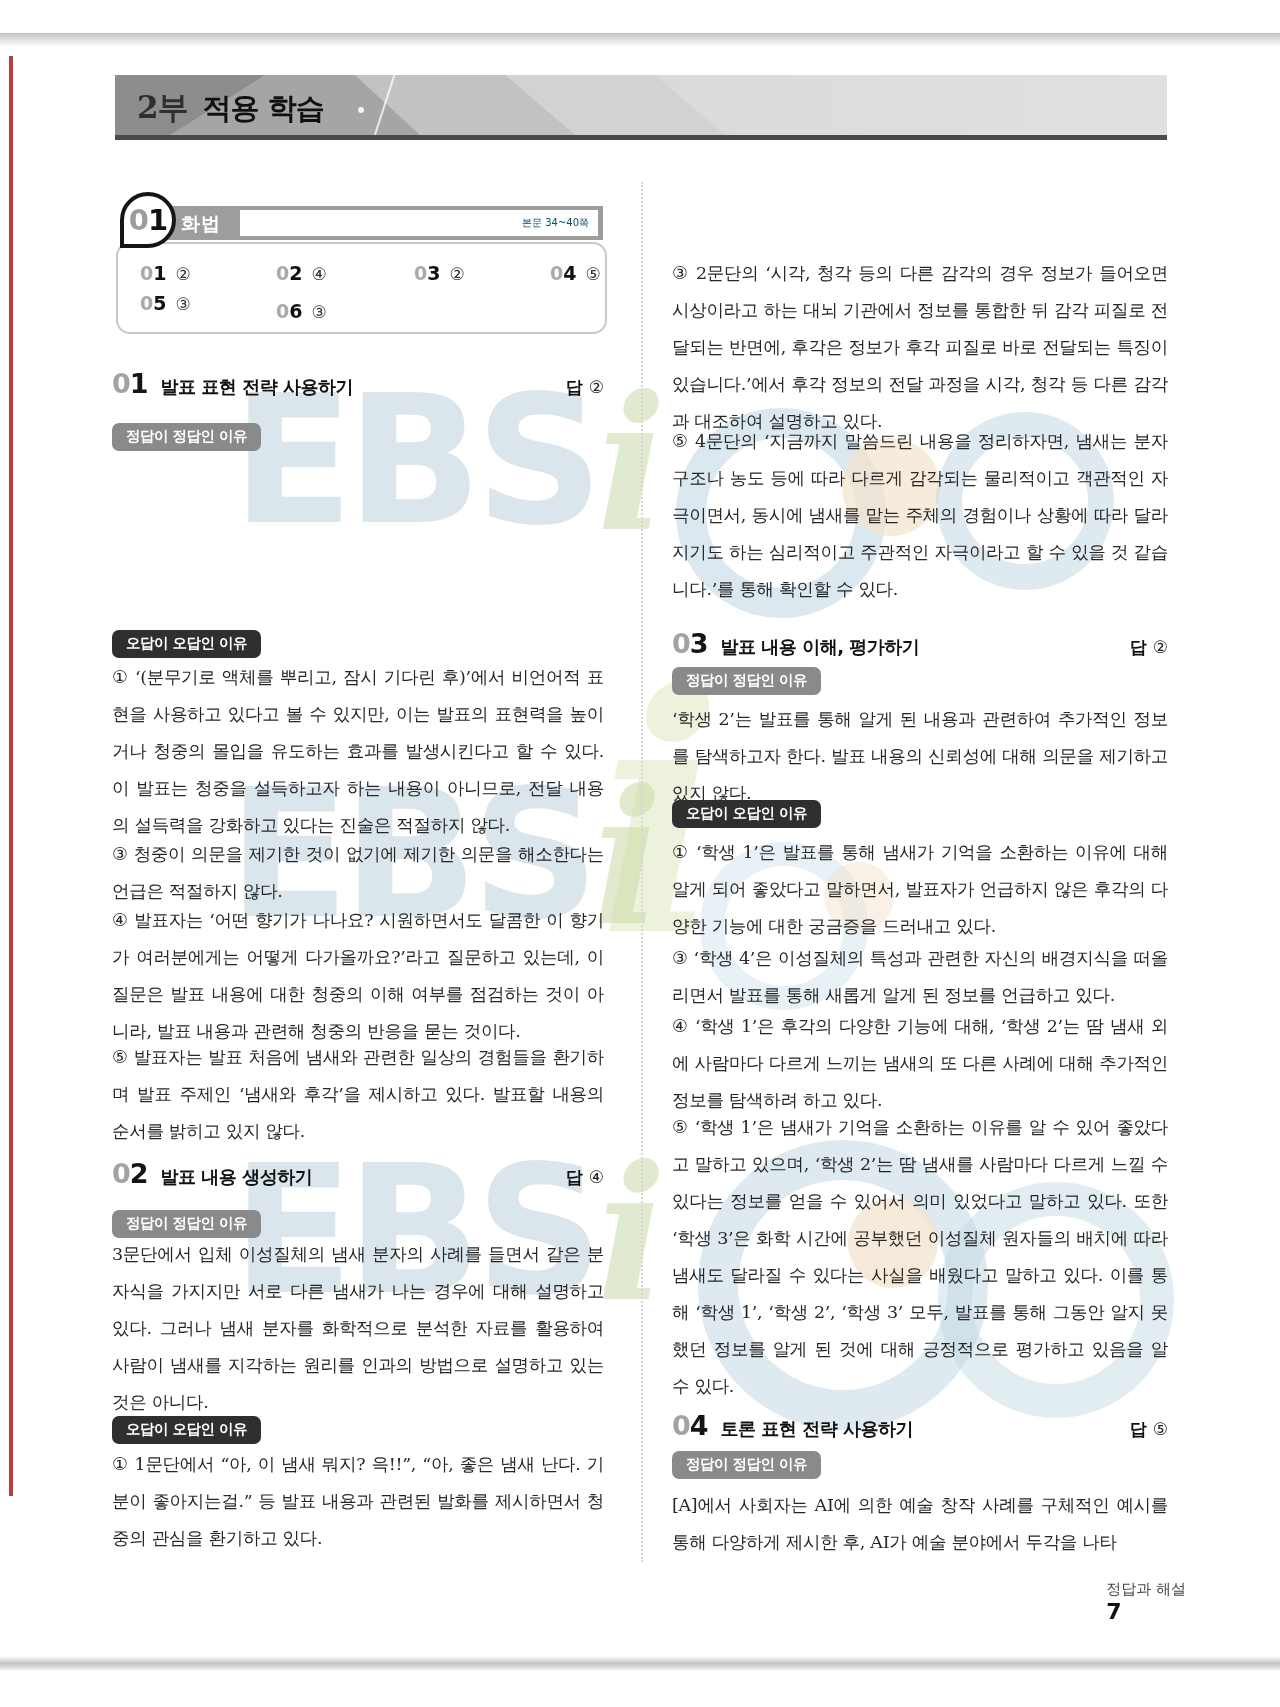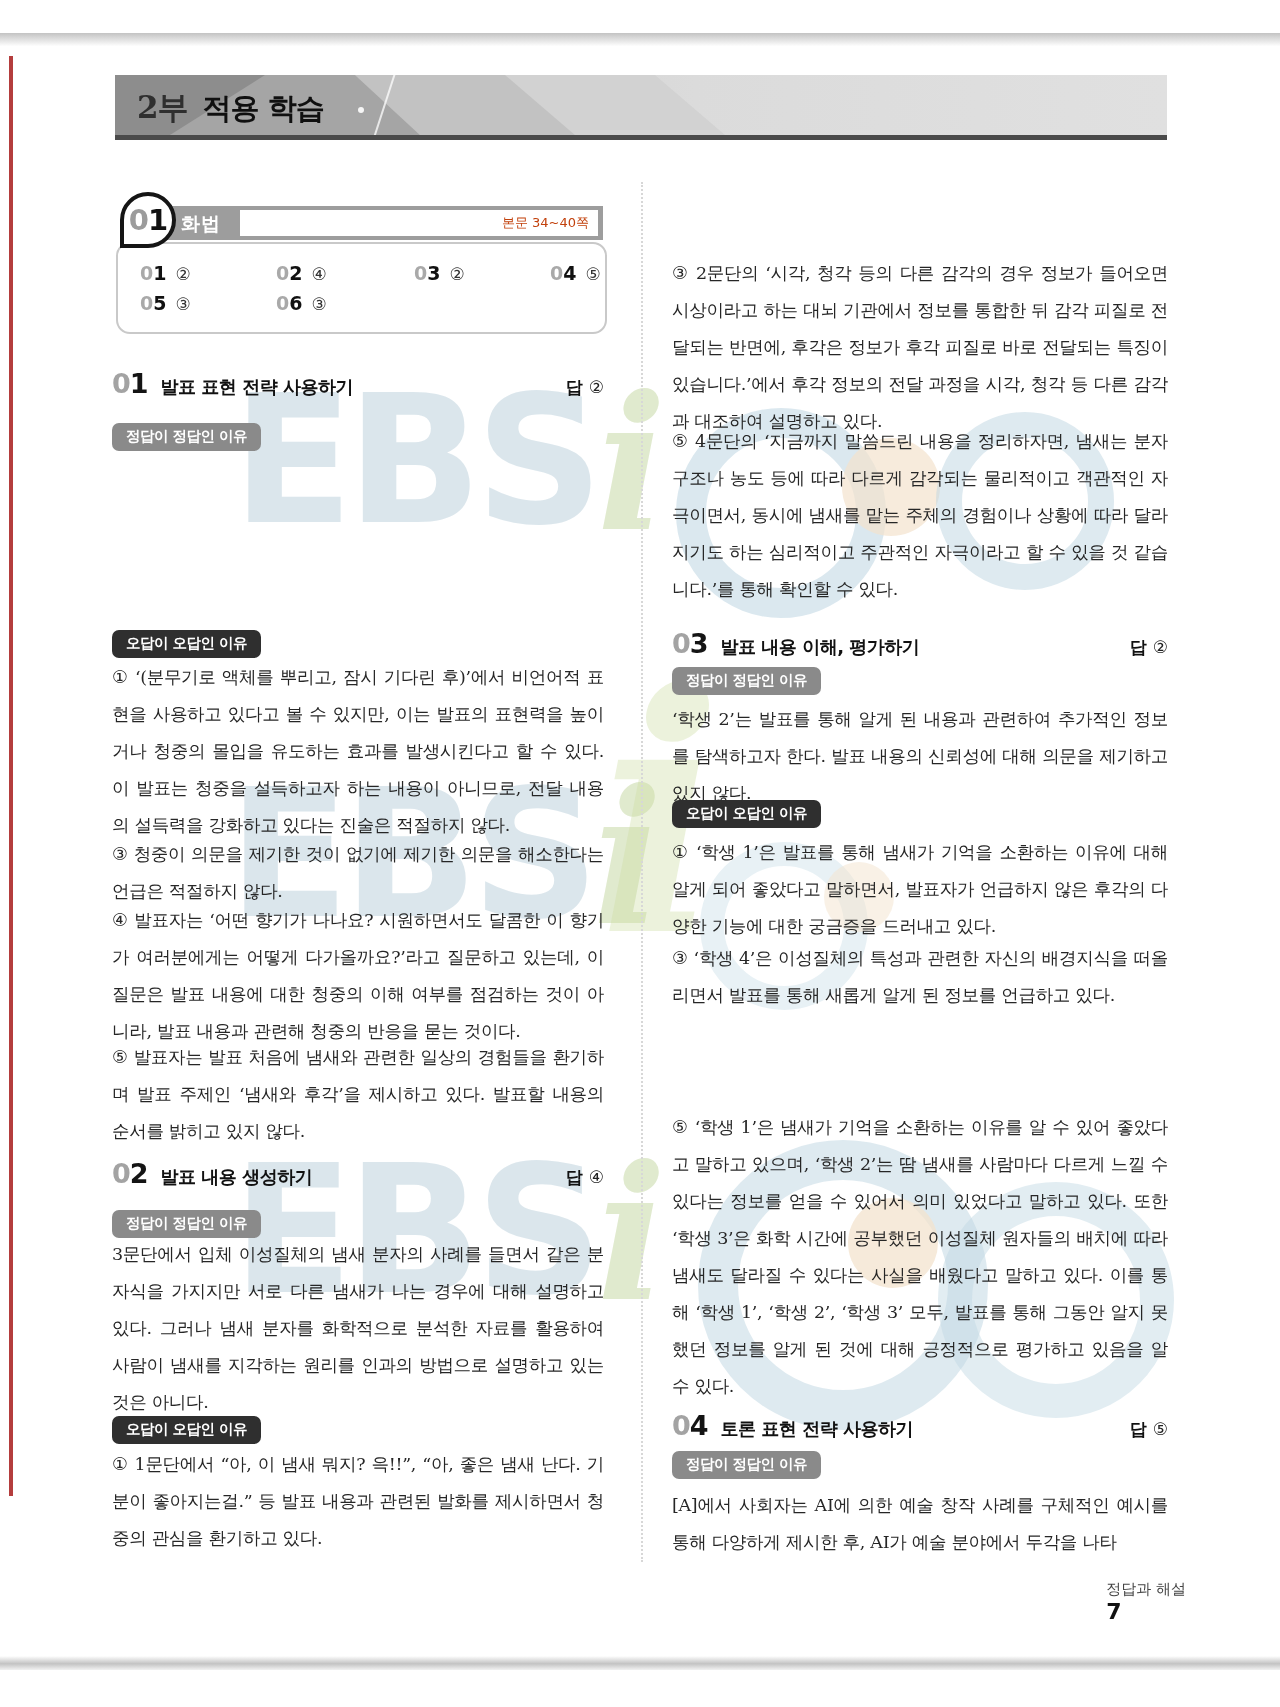--- a/index.html
+++ b/index.html
@@ -31,21 +31,21 @@
     background:rgba(255,255,255,.9);margin-left:130px;}
 
   
   .unit-badge{position:absolute;left:120px;top:192px;width:48px;height:48px;background:#fff;
     border:4px solid #151515;border-radius:55% 55% 55% 0;z-index:4;display:flex;align-items:center;
     justify-content:center;font-weight:bold;font-size:29px;letter-spacing:-1px;}
   .unit-bar{position:absolute;left:163px;top:206px;width:440px;height:34px;background:#9d9d9d;z-index:3;}
   .unit-title{position:absolute;left:18px;top:5px;color:#fff;font-weight:bold;font-size:19px;letter-spacing:1px;}
   .unit-bar-inner{position:absolute;left:77px;top:4px;right:5px;bottom:4px;background:#fff;
     display:flex;align-items:center;justify-content:flex-end;}
-  .unit-source{font-size:13px;color:#c2410c;padding-right:9px;font-family:"DejaVu Sans","Liberation Sans",sans-serif;}
+  .unit-source{font-size:10px;color:#0c4a6e;padding-right:9px;font-family:"DejaVu Sans","Liberation Sans",sans-serif;}
   .answer-box{position:absolute;left:116px;top:242px;width:487px;height:88px;border:2px solid #c9c9c9;
     border-radius:14px;z-index:2;background:transparent;}
   .ans-item{position:absolute;display:flex;align-items:baseline;height:30px;}
   .ans-n{font-family:"DejaVu Sans","Liberation Sans",sans-serif;font-weight:bold;font-size:19px;}
   .ans-n .g{color:#a9a9a9;}
   .ans-n .d{color:#111;}
   .ans-a{font-size:17px;color:#333;margin-left:9px;}
 
   
   .wm{position:absolute;z-index:1;pointer-events:none;}
@@ -155,21 +155,21 @@
       <span class="ans-a">②</span>
     </div>
     <div class="ans-item" style="left:432px;top:18px;">
       <span class="ans-n"><span class="g">0</span><span class="d">4</span></span>
       <span class="ans-a">⑤</span>
     </div>
     <div class="ans-item" style="left:22px;top:48px;">
       <span class="ans-n"><span class="g">0</span><span class="d">5</span></span>
       <span class="ans-a">③</span>
     </div>
-    <div class="ans-item" style="left:158px;top:48px;">
+    <div class="ans-item" style="left:158px;top:48px;align-items:flex-end;">
       <span class="ans-n"><span class="g">0</span><span class="d">6</span></span>
       <span class="ans-a">③</span>
     </div>
   </div>
 
   <div class="divider"></div>
 
   <div class="lcol q-head" style="top:368px;">
     <span class="q-no"><span class="g">0</span><span class="d">1</span></span>
     <span class="q-title">발표 표현 전략 사용하기</span>
@@ -219,20 +219,21 @@
   </div>
   <div class="rcol" style="top:667px;">
     <span class="tag tag-correct">정답이 정답인 이유</span>
   </div>
   <p class="rcol body" style="top:701px;height:113px;">‘학생 2’는 발표를 통해 알게 된 내용과 관련하여 추가적인 정보를 탐색하고자 한다. 발표 내용의 신뢰성에 대해 의문을 제기하고 있지 않다.</p>
   <div class="rcol" style="top:800px;">
     <span class="tag tag-wrong">오답이 오답인 이유</span>
   </div>
   <p class="rcol body" style="top:834px;height:113px;">① ‘학생 1’은 발표를 통해 냄새가 기억을 소환하는 이유에 대해 알게 되어 좋았다고 말하면서, 발표자가 언급하지 않은 후각의 다양한 기능에 대한 궁금증을 드러내고 있다.</p>
   <p class="rcol body" style="top:940px;height:76px;">③ ‘학생 4’은 이성질체의 특성과 관련한 자신의 배경지식을 떠올리면서 발표를 통해 새롭게 알게 된 정보를 언급하고 있다.</p>
+  <p class="rcol body" style="top:1008px;height:113px;">④ ‘학생 1’은 후각의 다양한 기능에 대해, ‘학생 2’는 땀 냄새 외에 사람마다 다르게 느끼는 냄새의 또 다른 사례에 대해 추가적인 정보를 탐색하려 하고 있다.</p>
   <p class="rcol body" style="top:1109px;height:298px;">⑤ ‘학생 1’은 냄새가 기억을 소환하는 이유를 알 수 있어 좋았다고 말하고 있으며, ‘학생 2’는 땀 냄새를 사람마다 다르게 느낄 수 있다는 정보를 얻을 수 있어서 의미 있었다고 말하고 있다. 또한 ‘학생 3’은 화학 시간에 공부했던 이성질체 원자들의 배치에 따라 냄새도 달라질 수 있다는 사실을 배웠다고 말하고 있다. 이를 통해 ‘학생 1’, ‘학생 2’, ‘학생 3’ 모두, 발표를 통해 그동안 알지 못했던 정보를 알게 된 것에 대해 긍정적으로 평가하고 있음을 알 수 있다.</p>
 
   <div class="rcol q-head" style="top:1410px;">
     <span class="q-no"><span class="g">0</span><span class="d">4</span></span>
     <span class="q-title">토론 표현 전략 사용하기</span>
     <span class="q-ans">
       <span class="lbl">답</span>
       <span class="num">⑤</span>
     </span>
   </div>

